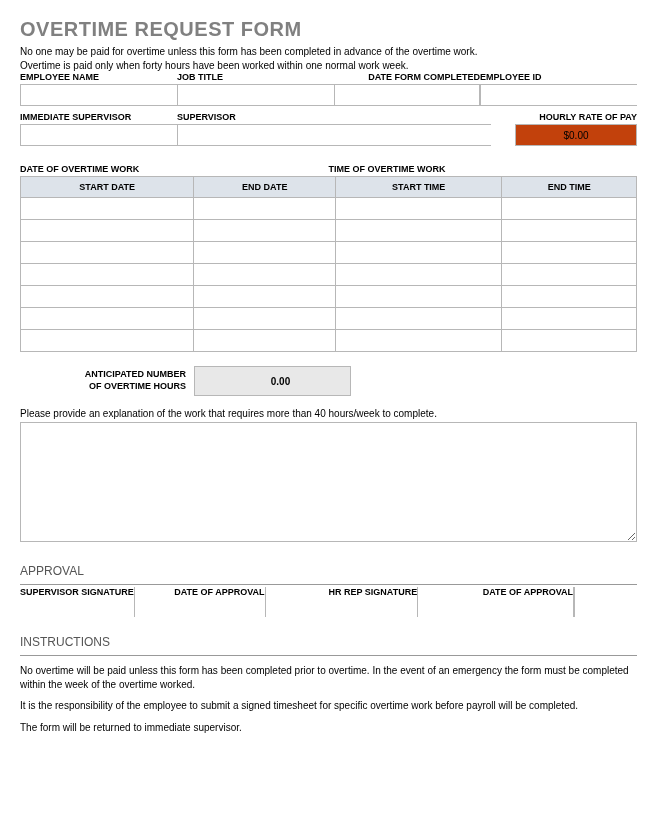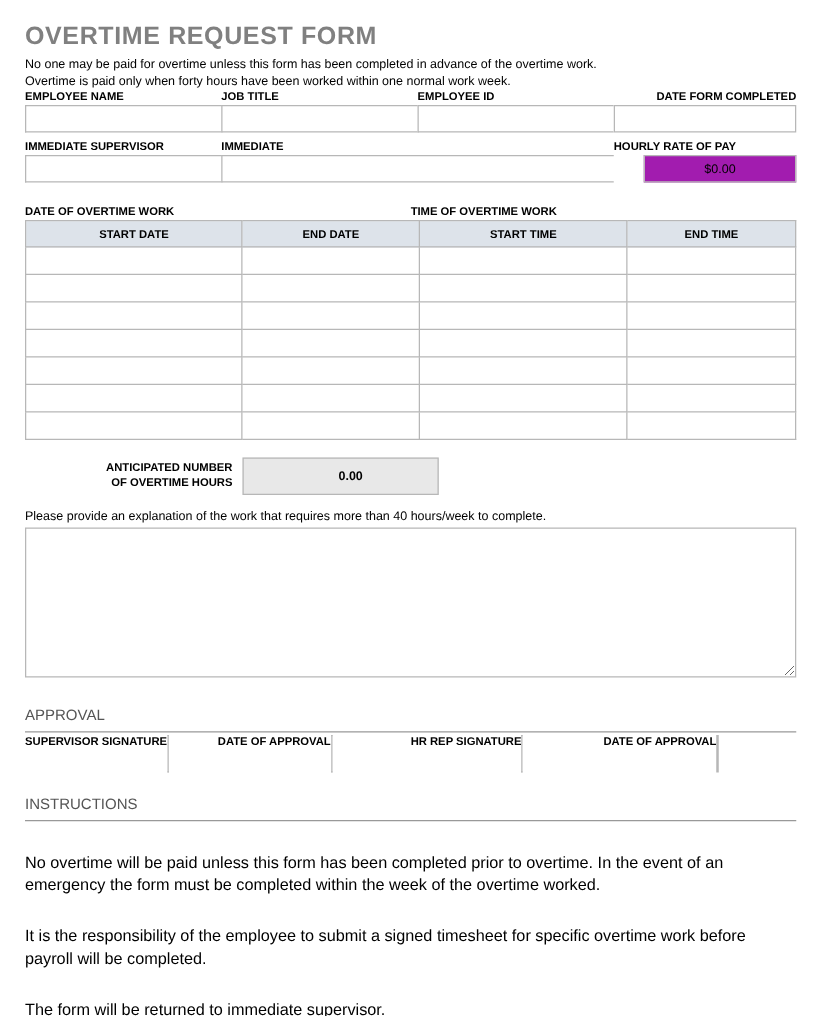--- a/index.html
+++ b/index.html
@@ -37,21 +37,21 @@
   white-space: nowrap;
 }
 .field-input {
   border: 1px solid #b7b7b7;
   height: 22px;
   background: #fff;
   padding: 0 4px;
   font-size: 10px;
 }
 .field-input.shaded {
-  background: #a21caf;
+  background: #c2410c;
   text-align: center;
   display: flex;
   align-items: center;
   justify-content: center;
   margin-left: 24px;
 }
 .row-gap { margin-top: 6px; }
 .section-gap { margin-top: 18px; }
 
 
@@ -130,22 +130,22 @@
   font-size: 9px;
   font-weight: bold;
   padding-bottom: 2px;
 }
 .approval-input {
   border: 1px solid #b7b7b7;
   height: 30px;
 }
 .instr-title { margin-top: 18px; }
 .instr-p {
-  font-size: 13px;
-  margin-top: 24px;
+  font-size: 10px;
+  margin-top: 8px;
   line-height: 1.35;
 }
 </style>
 </head>
 <body>
 
 
 
 <h1>OVERTIME REQUEST FORM</h1>
 <p class="intro">
@@ -156,42 +156,42 @@
 
 <div class="field-row">
   <div class="field" style="width:157px">
     <div class="field-label">EMPLOYEE NAME</div>
     <input class="field-input" style="border-right: none;">
   </div>
   <div class="field" style="width:157px">
     <div class="field-label">JOB TITLE</div>
     <input class="field-input" style="border-right: none;">
   </div>
-  <div class="field" style="width:157px">
-    <div class="field-label">EMPLOYEE ID</div>
-    <input class="field-input" style="border-right: none;">
-  </div>
   <div class="field" style="flex:1">
     <div class="field-label" style="text-align:right">DATE FORM COMPLETED</div>
     <input class="field-input" style="">
   </div>
+  <div class="field" style="width:157px">
+    <div class="field-label">EMPLOYEE ID</div>
+    <input class="field-input" style="border-right: none;">
+  </div>
 </div>
 
 
 <div class="field-row row-gap">
   <div class="field" style="width:157px">
     <div class="field-label">IMMEDIATE SUPERVISOR</div>
     <input class="field-input" style="border-right: none;">
   </div>
   <div class="field" style="width:314px">
-    <div class="field-label">IMMEDIATE</div>
+    <div class="field-label">SUPERVISOR</div>
     <input class="field-input" style="border-right: none;">
   </div>
   <div class="field" style="flex:1">
-    <div class="field-label" style="text-align:left">HOURLY RATE OF PAY</div>
+    <div class="field-label" style="text-align:right">HOURLY RATE OF PAY</div>
     <div class="field-input shaded">$0.00</div>
   </div>
 </div>
 
 
 <div class="section-gap">
   <div class="ot-headers">
     <div>DATE OF OVERTIME WORK</div>
     <div>TIME OF OVERTIME WORK</div>
   </div>

